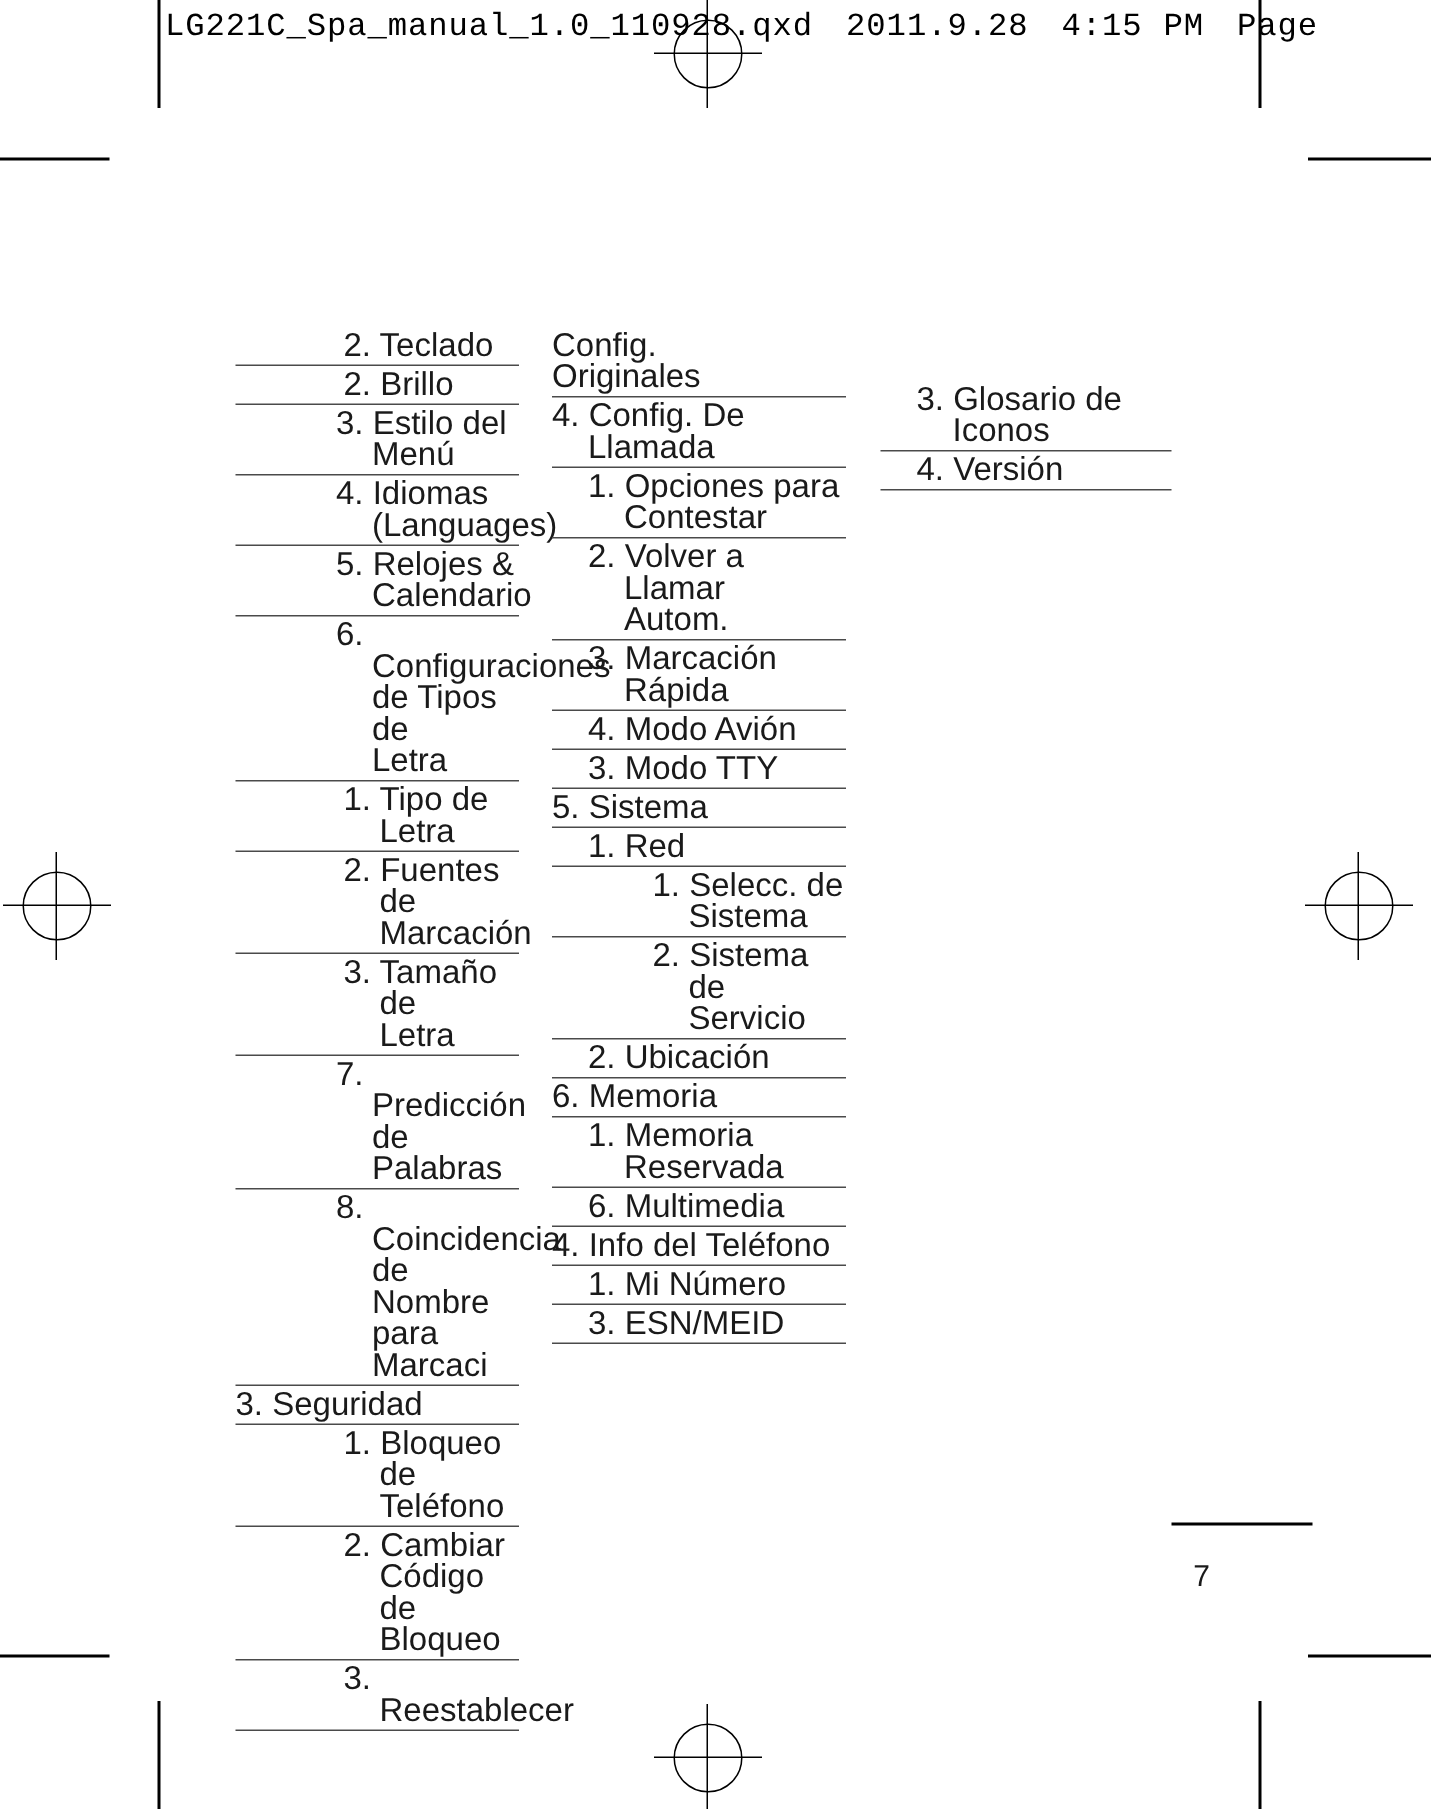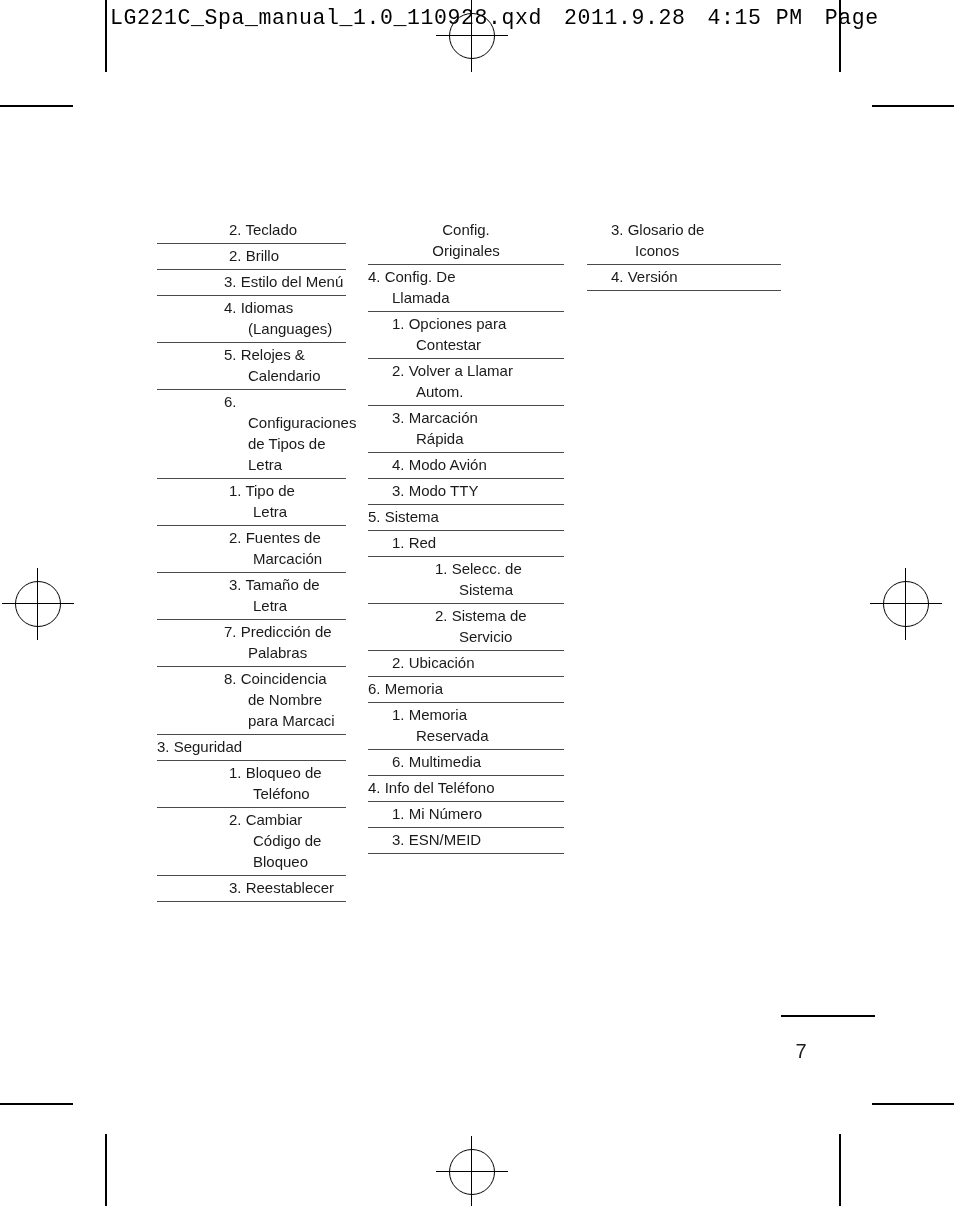--- a/index.html
+++ b/index.html
@@ -58,49 +58,49 @@
     top: 218px;
     left: 0;
     width: 954px;
   }
   .menu-col {
     position: absolute;
     top: 0;
   }
   .col-1 { left: 157px; width: 189px; }
   .col-2 { left: 368px; width: 196px; }
-  .col-3 { left: 587px; width: 194px; }
+  .col-3 { left: 587px; width: 194px; margin-top: 36px; }
 
   .menu-row {
     border-bottom: 1.1px solid #4a4a4a;
     padding: 1px 0 3px 0;
     box-sizing: border-box;
   }
 
   .menu-row .entry {
     display: block;
-    font-size: 15px;
+    font-size: 22px;
     line-height: 21px;
     color: #1a1a1a;
     text-indent: -24px;
     padding-left: 24px;
     white-space: pre-line;
   }
 
   
   .lvl-0 .entry { margin-left: 0px; }
   .lvl-1 .entry { margin-left: 24px; }
   .lvl-2 .entry { margin-left: 67px; }
   .lvl-3 .entry { margin-left: 72px; }
 
   
   .frag .entry {
     text-indent: 0;
     padding-left: 0;
-    text-align: center;
+    text-align: left;
   }
 
   
   .page-rule {
     position: absolute;
     left: 781px;
     top: 1015px;
     width: 94px;
     height: 1.6px;
     background: #000;

